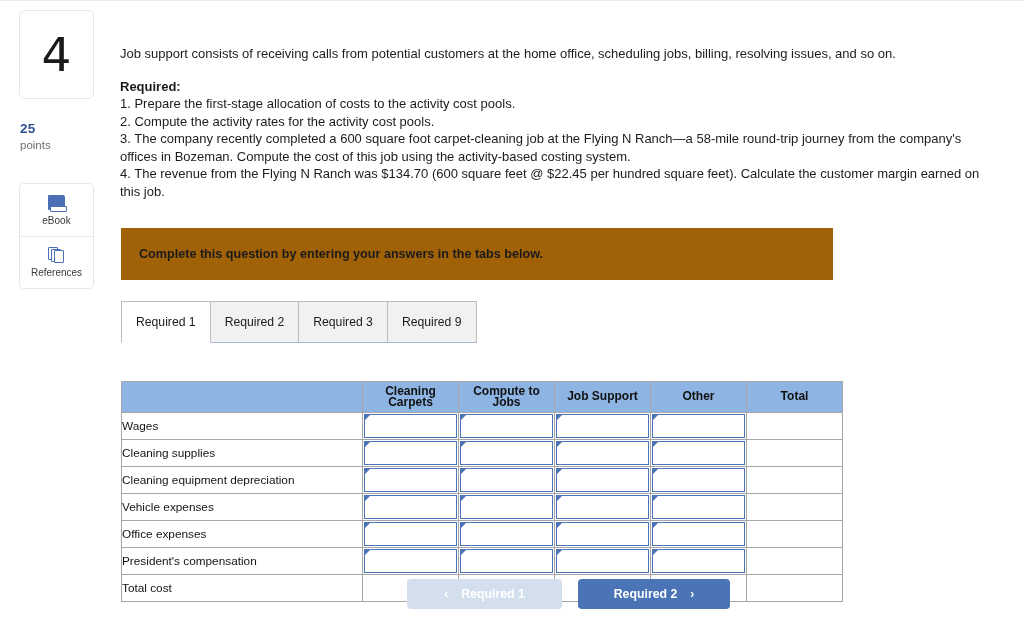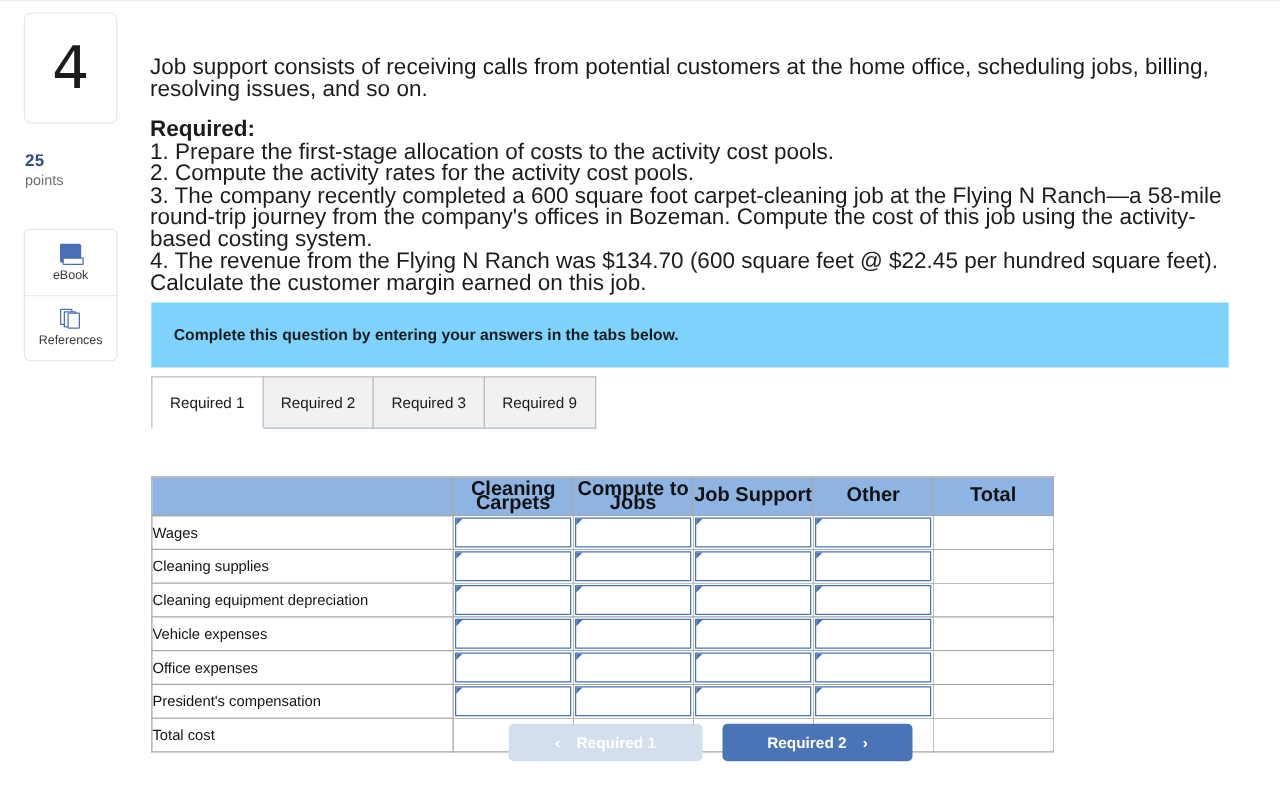--- a/index.html
+++ b/index.html
@@ -124,37 +124,37 @@
   #main {
     position: absolute;
     left: 113px; top: 0;
     width: 911px;
     height: 633px;
   }
   #question-body {
     position: absolute;
     left: 7px; top: 44px;
     width: 868px;
-    font-size: 18px;
+    font-size: 13px;
     color: #1c1c1c;
     line-height: 17.5px;
   }
   #question-body p { margin: 0; }
   #question-body .gap { height: 15px; }
   #question-body .req-head {
     font-weight: bold;
   }
 
   
   #banner {
     position: absolute;
-    left: 8px; top: 241px;
-    width: 862px;
+    left: 8px; top: 227px;
+    width: 712px;
     height: 52px;
-    background: #7dd3fc;
+    background: #a16207;
     display: flex;
     align-items: center;
   }
   #banner .btext {
     margin-left: 18px;
     font-size: 12.6px;
     font-weight: bold;
     color: #1b1b1b;
   }
 
@@ -217,21 +217,21 @@
   }
   #alloc-table th, #alloc-table td {
     border: 1px solid #a6a6a6;
     padding: 0;
     height: 27px;
   }
   #alloc-table thead th {
     background: #8db4e2;
     color: #111;
     font-weight: bold;
-    font-size: 16px;
+    font-size: 12px;
     text-align: center;
     height: 31px;
     line-height: 11.5px;
   }
   #alloc-table thead th.col-label { width: 241px; }
   #alloc-table thead th.col-data  { width: 96px; }
   #alloc-table thead th.col-total { width: 96px; }
   td.rowlabel {
     text-align: left;
     padding-left: 5px;

